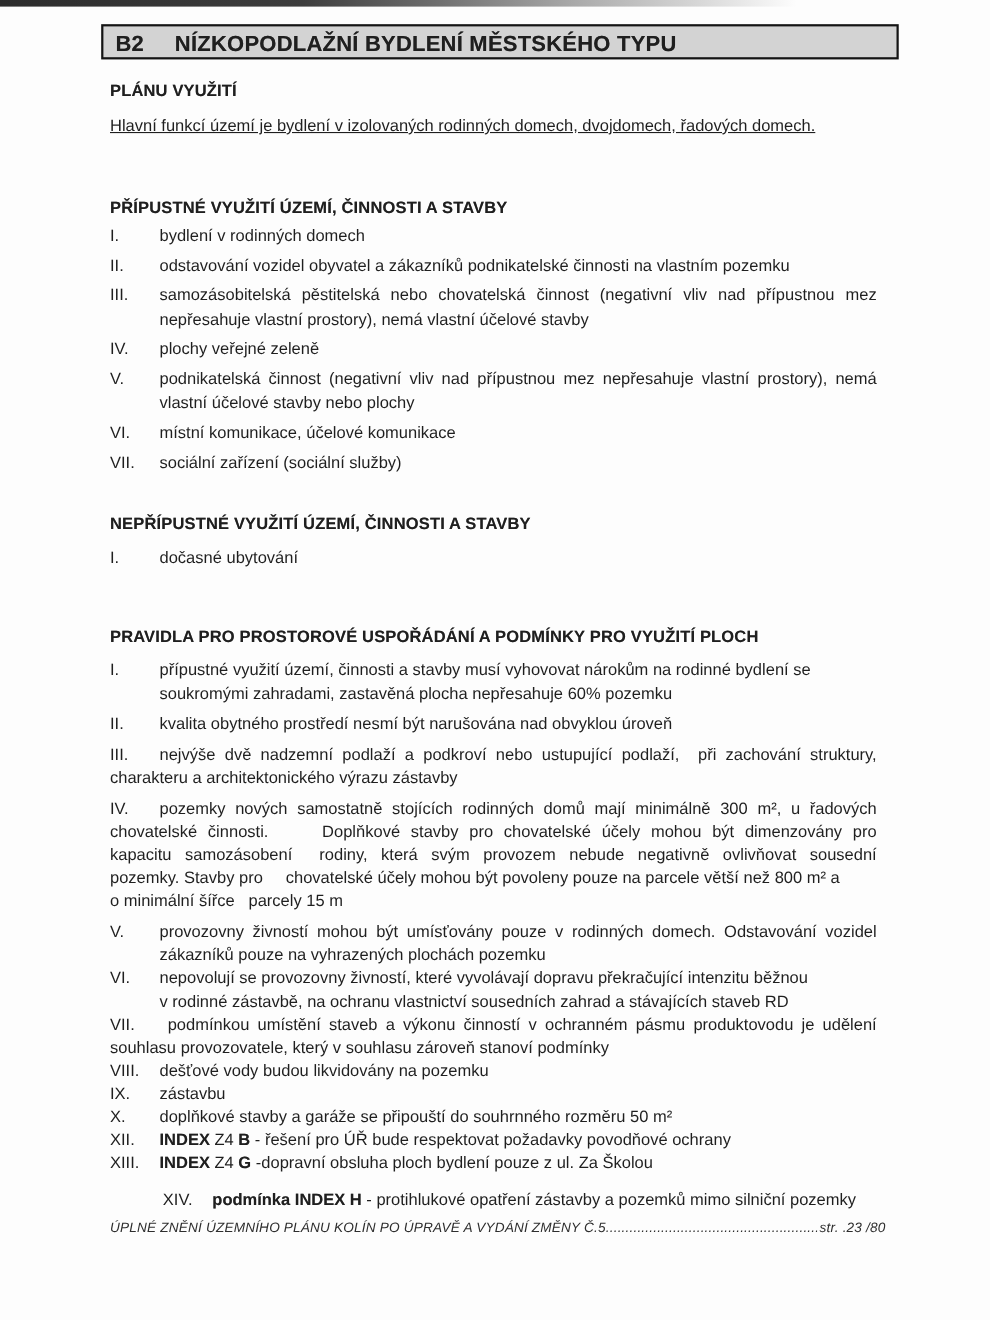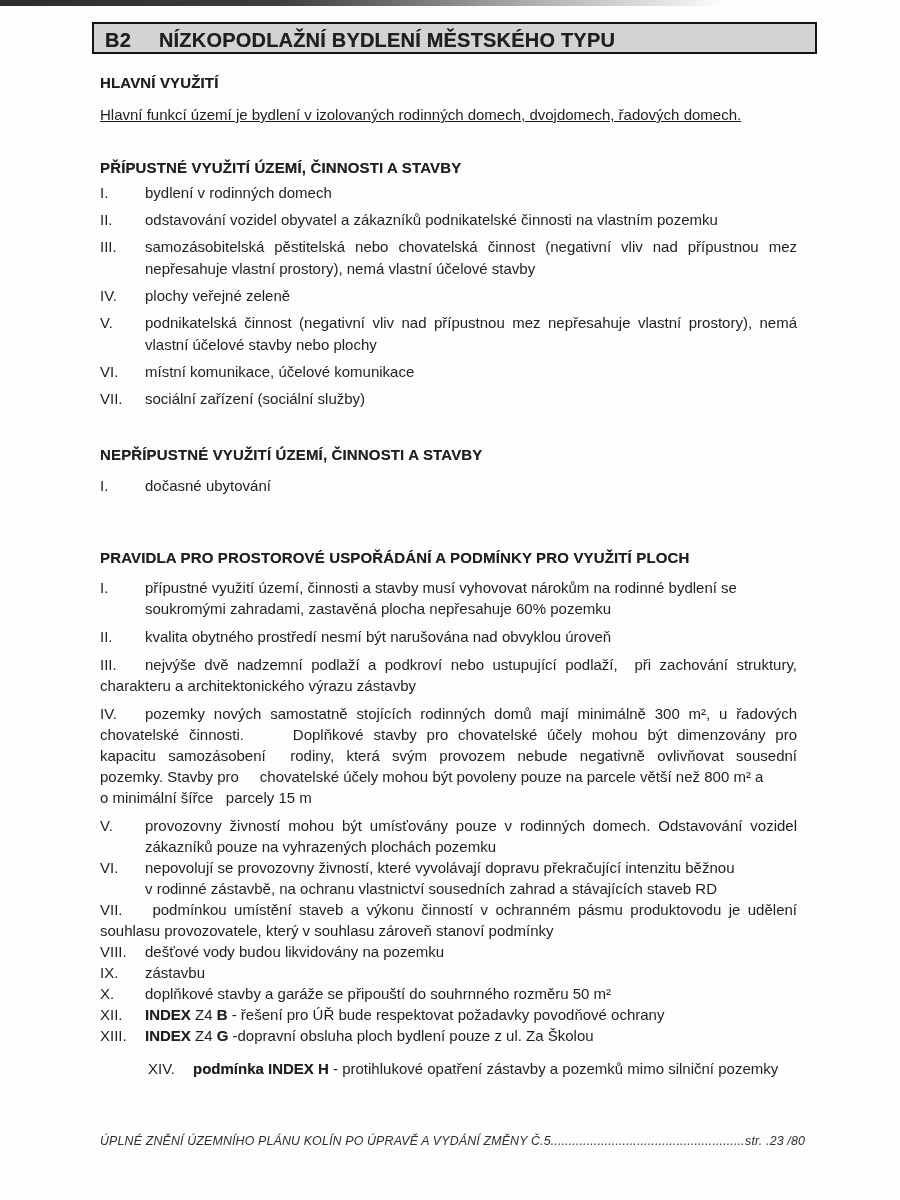--- a/index.html
+++ b/index.html
@@ -30,62 +30,62 @@
     text-shadow:0 0 .4px rgba(0,0,0,.55);
   }
   .header-code{margin-right:28px;}
   .content{position:absolute;left:100px;top:54px;width:697px;}
   .sec-heading{
     margin:0;font-size:15px;font-weight:bold;letter-spacing:.15px;
     line-height:17px;text-shadow:0 0 .35px rgba(0,0,0,.5);
   }
   .sec-para{margin:13px 0 0;font-size:15px;line-height:21px;text-decoration:underline;}
   .sec-hlavni .sec-heading{margin-top:20px;}
-  .sec-pripustne .sec-heading{margin-top:34px;}
+  .sec-pripustne .sec-heading{margin-top:56px;}
   .sec-nepripustne .sec-heading{margin-top:36px;}
   .sec-pravidla .sec-heading{margin-top:52px;}
 
   .items{margin-top:6px;}
   .sec-nepripustne .items{margin-top:12px;}
   .sec-pravidla .items{margin-top:11px;}
 
   .roman-item{position:relative;font-size:15px;}
   .sec-pripustne .roman-item{line-height:22px;margin-bottom:5px;}
   .sec-nepripustne .roman-item{line-height:22px;}
   .sec-pravidla .roman-item{line-height:21px;margin-bottom:0;}
   .sec-pravidla .roman-item.sp{margin-bottom:7px;}
   .sec-pravidla .roman-item.gap-top{margin-top:12px;margin-left:48px;}
   .num{position:absolute;left:0;top:0;}
   .line{padding-left:45px;}
   .line.out{padding-left:0;}
   .line.just{text-align:justify;text-align-last:justify;}
   .b{font-weight:bold;text-shadow:0 0 .3px rgba(0,0,0,.45);}
 
   .footer{
-    position:absolute;left:100px;right:95px;top:1134px;
+    position:absolute;left:100px;right:95px;top:1109px;
     display:flex;align-items:baseline;
     font-style:italic;font-size:12.4px;color:#2e2e2e;letter-spacing:.15px;
     white-space:nowrap;
   }
   .footer .dots{flex:1;overflow:hidden;}
   .footer .page-num{padding-left:2px;}
 </style>
 </head>
 <body>
 
 <div class="scan-strip"></div>
 
 <div class="header-box">
   <span class="header-code">B2</span>
   <span class="header-title">NÍZKOPODLAŽNÍ BYDLENÍ MĚSTSKÉHO TYPU</span>
 </div>
 
 <div class="content" id="sections">
     <section class="doc-section sec-hlavni">
-      <h2 class="sec-heading">HLAVNÍ VYUŽITÍ</h2>
+      <h2 class="sec-heading">PLÁNU VYUŽITÍ</h2>
       <p class="sec-para">Hlavní funkcí území je bydlení v izolovaných rodinných domech, dvojdomech, řadových domech.</p>
     </section>
     <section class="doc-section sec-pripustne">
       <h2 class="sec-heading">PŘÍPUSTNÉ VYUŽITÍ ÚZEMÍ, ČINNOSTI A STAVBY</h2>
       <div class="items">
         <div class="roman-item">
           <span class="num">I.</span>
           <div class="line first">bydlení v rodinných domech</div>
         </div>
         <div class="roman-item">

